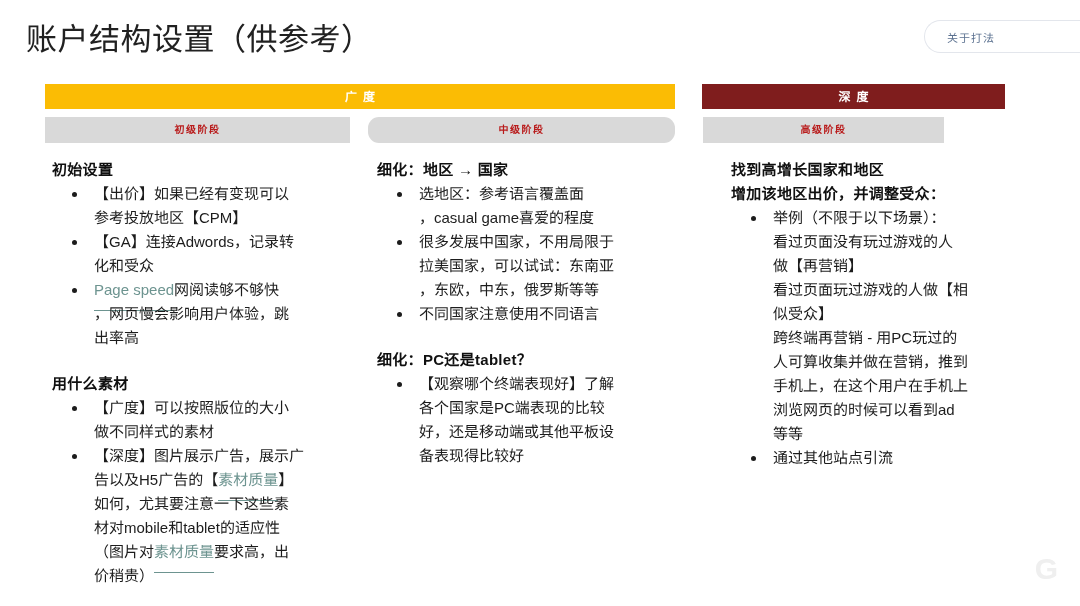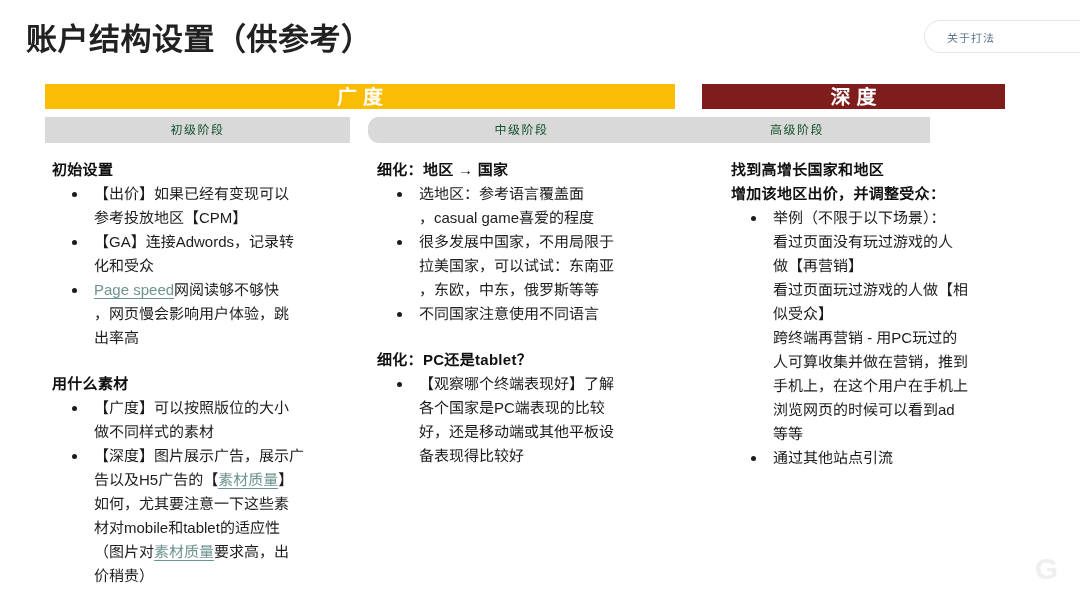--- a/index.html
+++ b/index.html
@@ -17,21 +17,21 @@
     -webkit-font-smoothing: antialiased;
   }
 
   
   .slide-title {
     position: absolute;
     left: 26px;
     top: 20px;
     font-size: 31px;
     line-height: 40px;
-    font-weight: 700;
+    font-weight: 400;
     letter-spacing: 0.5px;
     color: #212121;
     white-space: nowrap;
   }
 
   
   .topic-pill {
     position: absolute;
     right: -14px;
     top: 20px;
@@ -57,21 +57,21 @@
   
   .band {
     position: absolute;
     top: 84px;
     height: 25px;
     display: flex;
     align-items: center;
     justify-content: center;
   }
   .band-label {
-    font-size: 20px;
+    font-size: 12px;
     font-weight: 700;
     color: #ffffff;
     letter-spacing: 6px;
     text-indent: 6px;
     line-height: 1;
   }
   .band-breadth {
     left: 45px;
     width: 630px;
     background: #fbbc04;
@@ -86,29 +86,29 @@
   .stage {
     position: absolute;
     top: 117px;
     height: 26px;
     background: #d9d9d9;
     display: flex;
     align-items: center;
     justify-content: center;
   }
   .stage-label {
-    font-size: 12px;
-    font-weight: 400;
-    color: #14532d;
+    font-size: 10px;
+    font-weight: 700;
+    color: #b91c1c;
     letter-spacing: 1.5px;
     line-height: 1;
   }
   .stage-1 { left: 45px;  width: 305px; }
   .stage-2 { left: 368px; width: 307px; border-radius: 11px; }
-  .stage-3 { left: 664px; width: 266px; }
+  .stage-3 { left: 703px; width: 241px; }
 
   
   .col {
     position: absolute;
     top: 158px;
     font-size: 15px;
     line-height: 24px;
     color: #1c1c1c;
   }
   .col-1 { left: 52px;  width: 300px; }
@@ -143,21 +143,21 @@
     width: 5px;
     height: 5px;
     background: #1c1c1c;
     border-radius: 50%;
   }
   .li-line { display: block; }
 
   .link {
     color: #6d9490;
     border-bottom: 1px solid #6d9490;
-    padding-bottom: 0px;
+    padding-bottom: 12px;
   }
 
   
   .watermark {
     position: absolute;
     right: 22px;
     bottom: 22px;
     font-size: 30px;
     font-weight: 700;
     color: #efefef;

